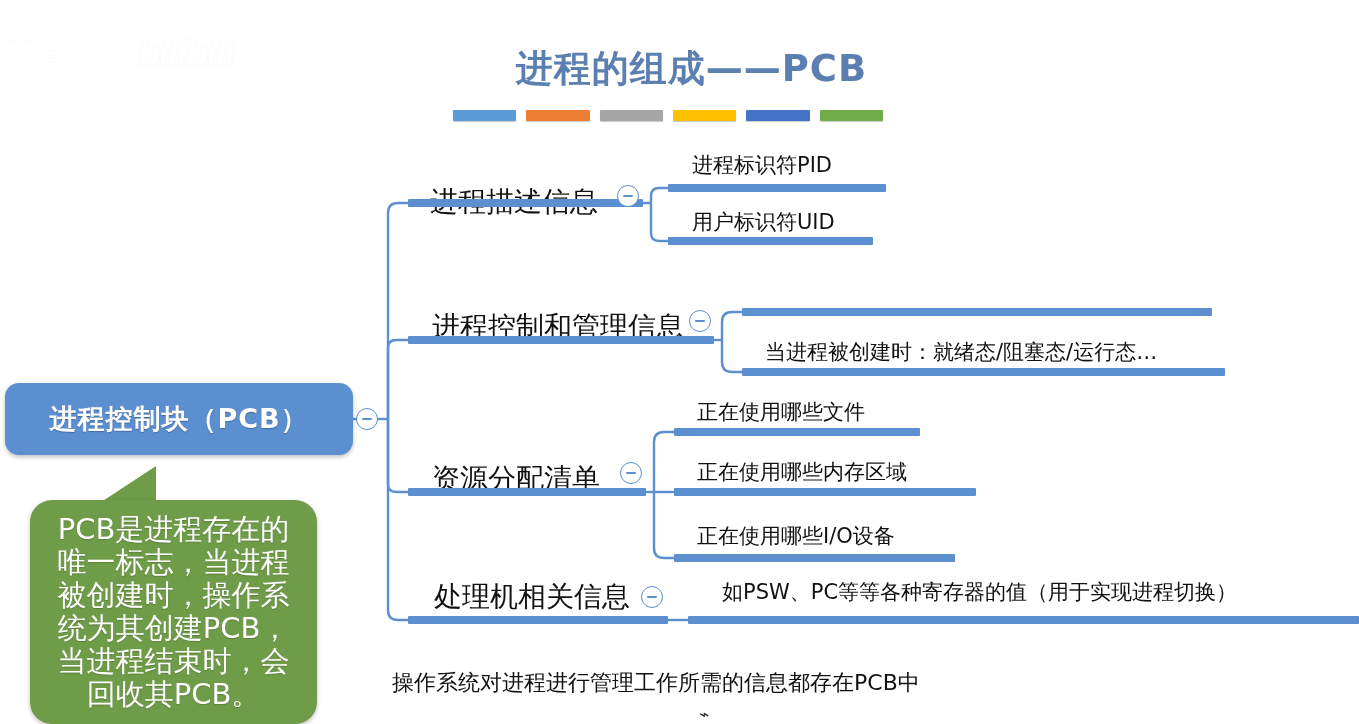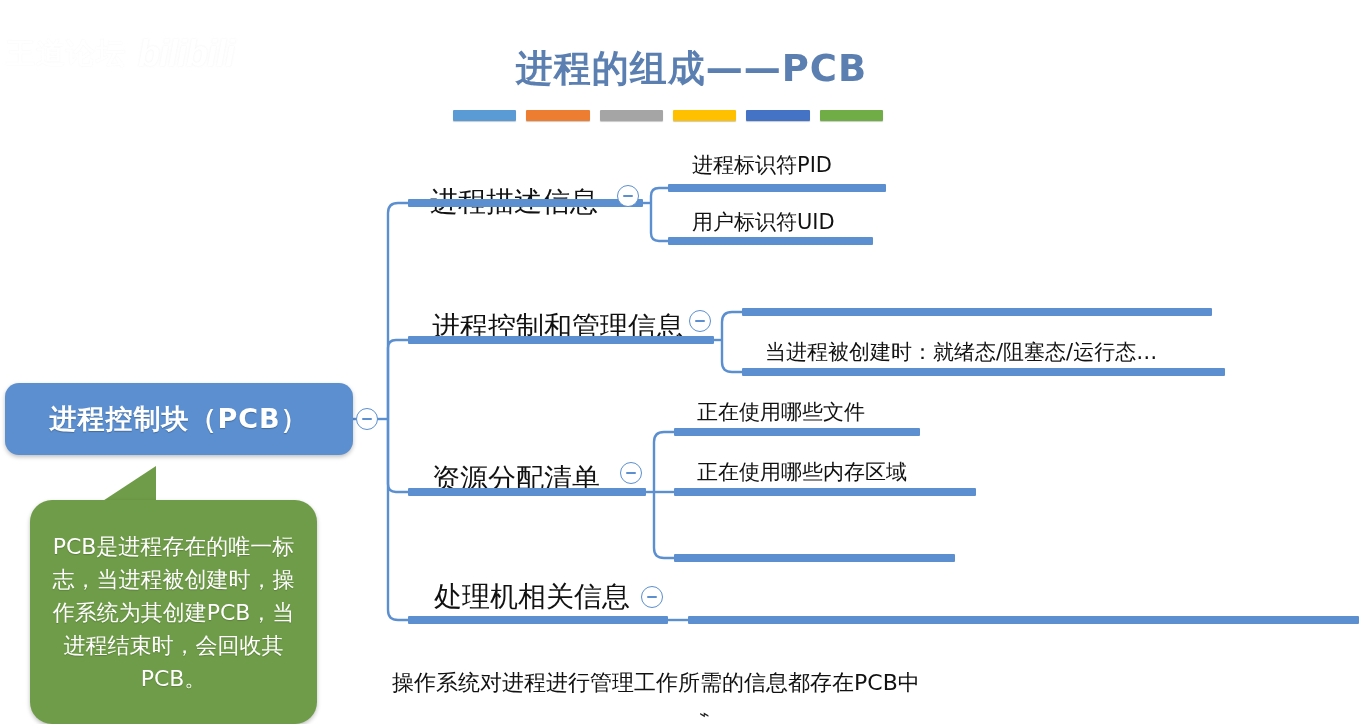--- a/index.html
+++ b/index.html
@@ -82,21 +82,21 @@
 
   
   .callout{
     position:absolute;left:30px;top:500px;width:287px;height:224px;
     background:#6f9c48;border-radius:22px;
     box-shadow:0 2px 4px rgba(0,0,0,.25);
     display:flex;align-items:center;justify-content:center;padding:0 14px;
     box-sizing:border-box;
   }
   .callout-text{
-    color:#ffffff;font-size:22px;line-height:33px;text-align:center;
+    color:#ffffff;font-size:29px;line-height:33px;text-align:center;
     font-family:"DejaVu Sans","Liberation Sans",sans-serif;
     text-shadow:0 1px 1px rgba(0,0,0,.18);
   }
   .callout-tail{
     position:absolute;left:86px;top:466px;width:70px;height:46px;
     background:#6f9c48;
     clip-path:polygon(100% 0%, 100% 100%, 0% 100%);
   }
 
   
@@ -183,26 +183,28 @@
   <div class="node-text lvl1" style="left:432px;top:460px;">资源分配清单</div>
   <div class="bar" style="left:408px;top:488px;width:238px;"></div>
   <div class="toggle" style="left:620px;top:462px;"></div>
 
   <div class="node-text lvl2" style="left:697px;top:398px;">正在使用哪些文件</div>
   <div class="bar" style="left:674px;top:428px;width:246px;"></div>
 
   <div class="node-text lvl2" style="left:697px;top:458px;">正在使用哪些内存区域</div>
   <div class="bar" style="left:674px;top:488px;width:302px;"></div>
 
+  <div class="node-text lvl2" style="left:697px;top:522px;">正在使用哪些I/O设备</div>
   <div class="bar" style="left:674px;top:554px;width:281px;"></div>
 
   <div class="node-text lvl1" style="left:434px;top:578px;">处理机相关信息</div>
   <div class="bar" style="left:408px;top:616px;width:260px;"></div>
   <div class="toggle" style="left:641px;top:586px;"></div>
 
+  <div class="node-text lvl2" style="left:722px;top:578px;">如PSW、PC等等各种寄存器的值（用于实现进程切换）</div>
   <div class="bar" style="left:688px;top:616px;width:671px;"></div>
 
   <div class="callout-tail"></div>
   <div class="callout">
     <span class="callout-text">PCB是进程存在的唯一标志，当进程被创建时，操作系统为其创建PCB，当进程结束时，会回收其PCB。</span>
   </div>
 
   <div class="footer">操作系统对进程进行管理工作所需的信息都存在PCB中</div>
   <div class="cursor">⌁</div>
 

